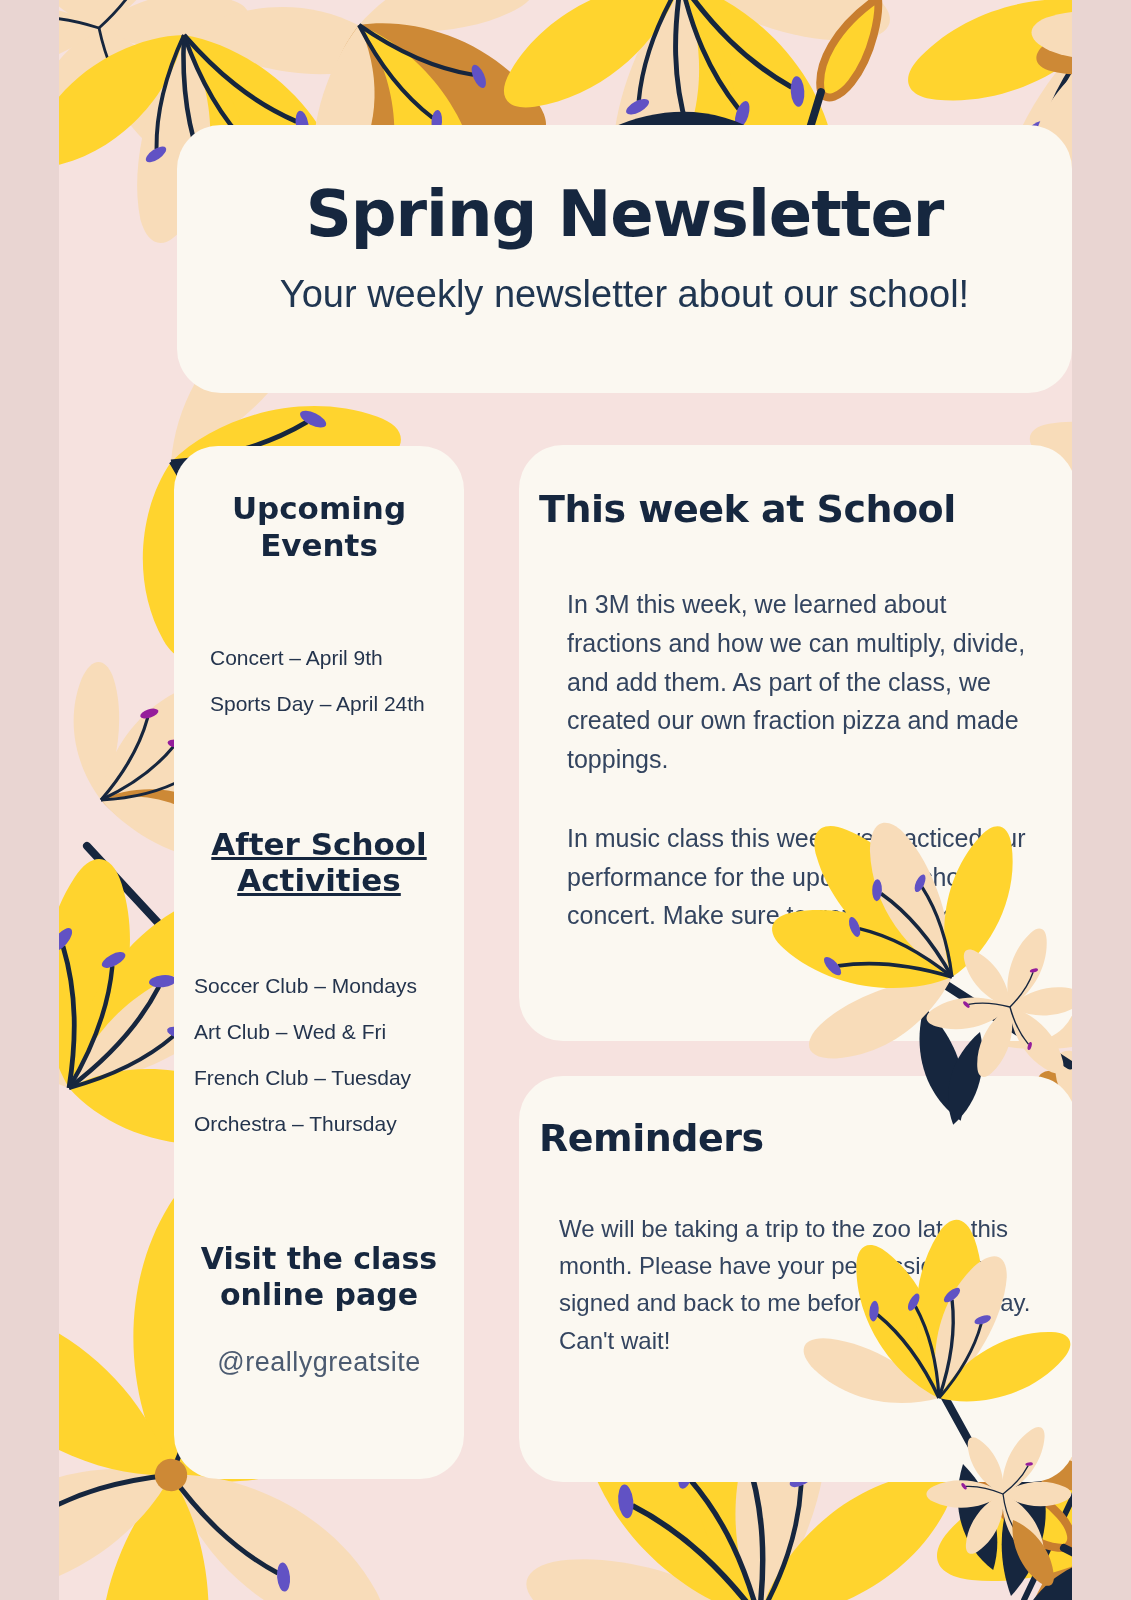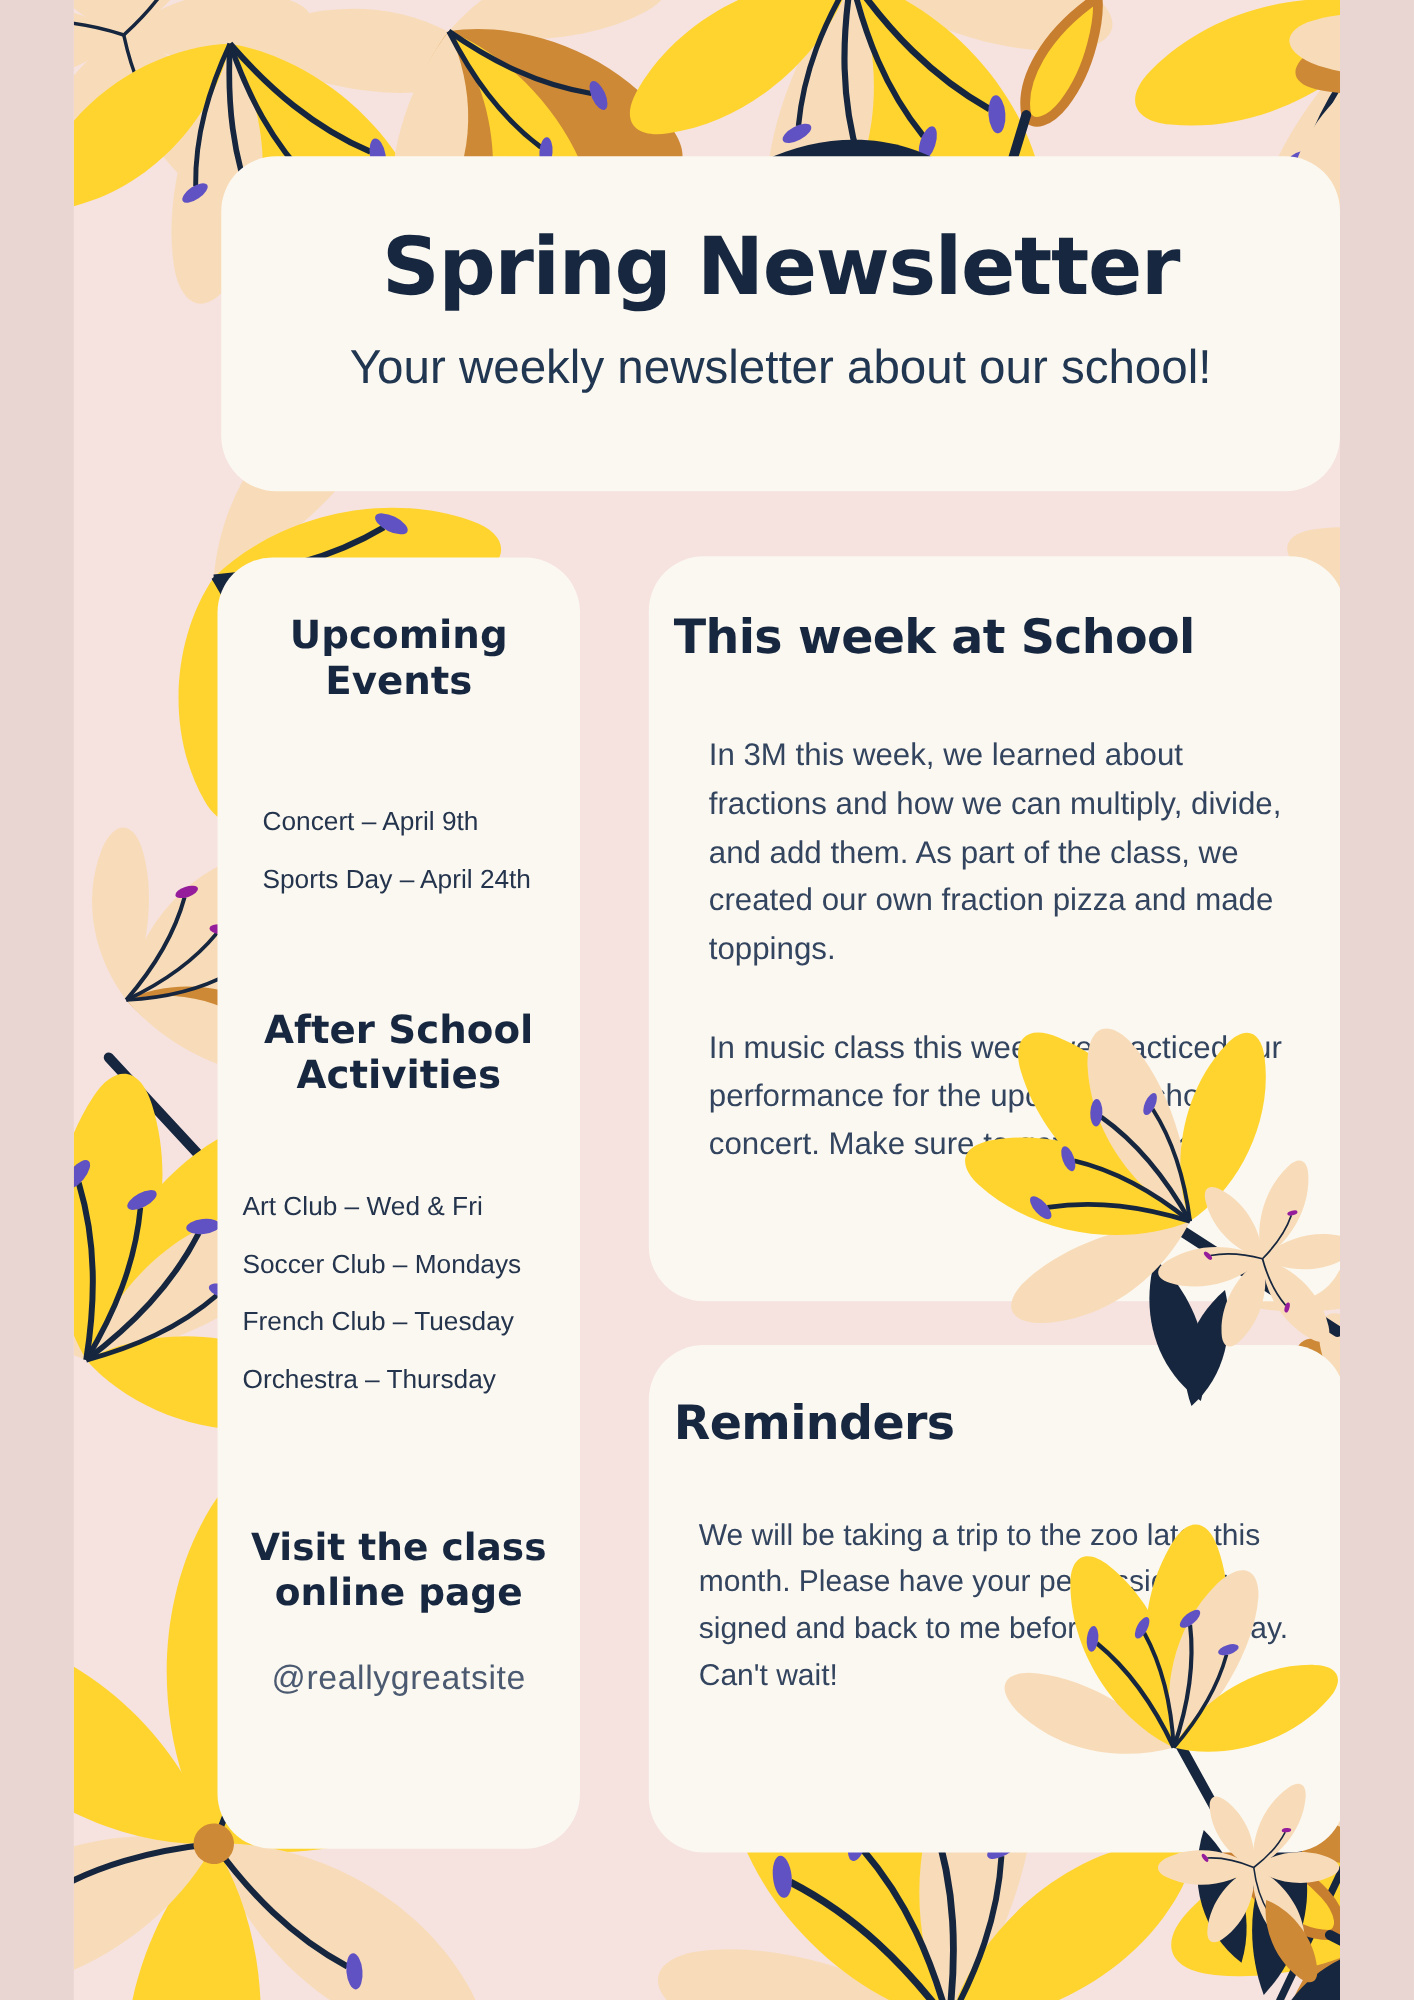--- a/index.html
+++ b/index.html
@@ -10,21 +10,21 @@
   #floral-fg{z-index:2;}
   .card{position:absolute;background:var(--cream,#fbf8f1);border-radius:44px;z-index:1;box-sizing:border-box;}
   #card-header{left:118px;top:125px;width:895px;height:268px;text-align:center;}
   #card-header .title{margin:52px 10px 0;font-family:"DejaVu Sans",sans-serif;font-weight:bold;
         font-size:64px;letter-spacing:-1px;color:var(--navy,#16273f);}
   #card-header .subtitle{margin:22px 10px 0;font-size:38px;color:#203651;}
   #card-sidebar{left:115px;top:446px;width:290px;height:1033px;}
   .side-head{font-family:"DejaVu Sans",sans-serif;font-weight:bold;font-size:31px;line-height:1.18;
         color:var(--navy,#16273f);text-align:center;margin:0 auto;}
   #sb-h1{margin-top:44px;max-width:190px;}
-  #sb-h2{margin-top:78px;max-width:230px;}
+  #sb-h2{margin-top:98px;max-width:230px;text-decoration:underline;}
   #sb-h3{margin-top:94px;max-width:244px;font-size:30px;}
   .side-list{list-style:none;margin:0;padding:0 10px 0 20px;color:#24344d;font-size:21px;}
   .side-list li{line-height:2.2;white-space:nowrap;}
   #sb-list1{margin-top:72px;padding-left:36px;}
   #sb-list2{margin-top:64px;}
   .handle{margin-top:35px;text-align:center;font-size:27px;font-weight:300;color:#4b5a70;letter-spacing:.5px;}
   #card-week{left:460px;top:445px;width:557px;height:596px;}
   #card-reminders{left:460px;top:1076px;width:557px;height:406px;}
   .main-head{font-family:"DejaVu Sans",sans-serif;font-weight:bold;font-size:38px;letter-spacing:-.5px;
         color:var(--navy,#16273f);text-align:left;margin:42px 20px 0;}
@@ -151,22 +151,22 @@
   </div>
 
   <div class="card" id="card-sidebar">
     <div class="side-head" id="sb-h1">Upcoming Events</div>
     <ul class="side-list" id="sb-list1">
       <li>Concert – April 9th</li>
       <li>Sports Day – April 24th</li>
     </ul>
     <div class="side-head" id="sb-h2">After School Activities</div>
     <ul class="side-list" id="sb-list2">
+      <li>Soccer Club – Mondays</li>
       <li>Art Club – Wed &amp; Fri</li>
-      <li>Soccer Club – Mondays</li>
       <li>French Club – Tuesday</li>
       <li>Orchestra – Thursday</li>
     </ul>
     <div class="side-head" id="sb-h3">Visit the class online page</div>
     <div class="handle">@reallygreatsite</div>
   </div>
 
   <div class="card" id="card-week">
     <div class="main-head">This week at School</div>
     <p class="body-text">In 3M this week, we learned about fractions and how we can multiply, divide, and add them. As part of the class, we created our own fraction pizza and made toppings.</p>

